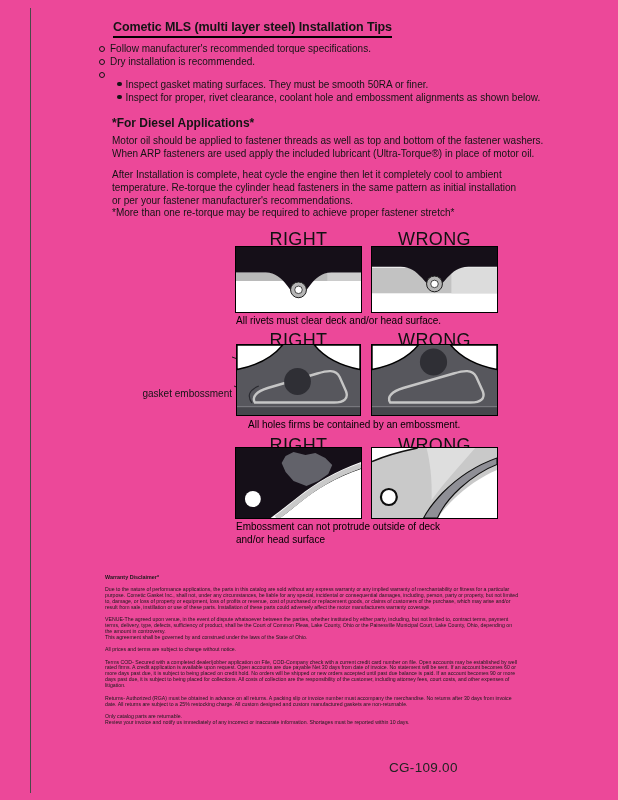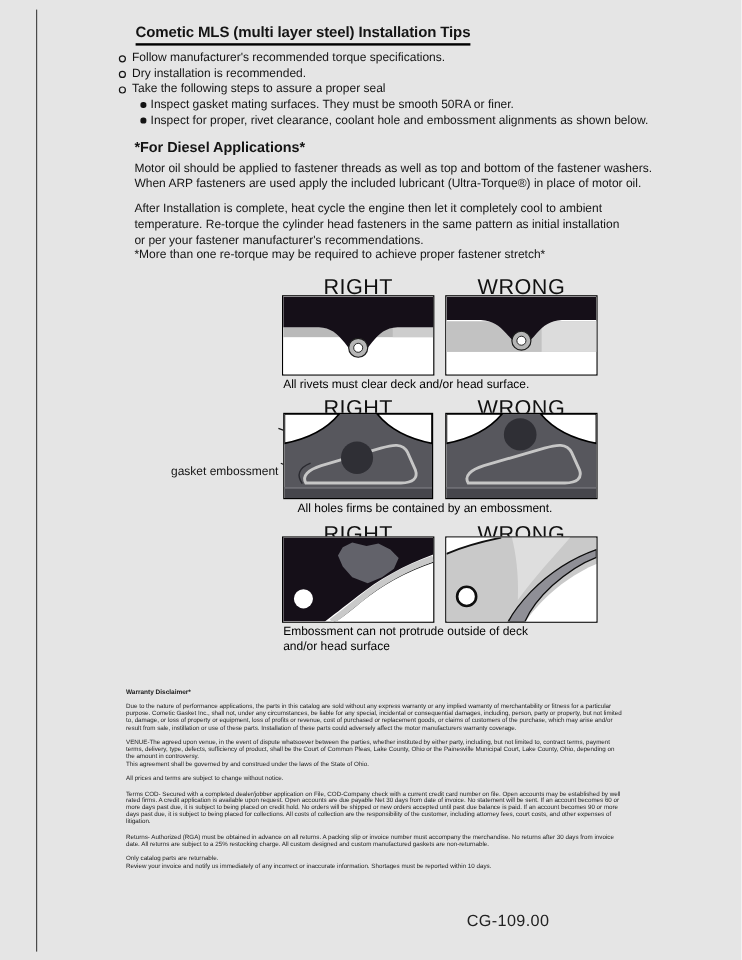--- a/index.html
+++ b/index.html
@@ -1,17 +1,17 @@
 <!DOCTYPE html>
 <html><head>
 <meta charset="utf-8">
 <style>
   html,body { margin:0; padding:0; background:#fff; }
   .page {
-    position:relative; width:618px; height:800px; background:#e5e5e5;
+    position:relative; width:618px; height:800px; background:#ec4899;
     font-family:"Liberation Sans", sans-serif; color:#141414; overflow:hidden;
   }
   .vline { position:absolute; left:30px; top:8px; width:1px; height:785px; background:#4a4a4a; }
   .pre { white-space:pre-line; }
 
   .title {
     position:absolute; left:113px; top:20px;
     font-size:12.5px; font-weight:bold; letter-spacing:-0.1px;
     border-bottom:2px solid #000; padding-bottom:2px;
   }
@@ -53,21 +53,20 @@
     <div class="b-row">
       <span class="b-mark"></span>
       <span>Follow manufacturer's recommended torque specifications.</span>
     </div>
     <div class="b-row">
       <span class="b-mark"></span>
       <span>Dry installation is recommended.</span>
     </div>
     <div class="b-row">
       <span class="b-mark"></span>
-      <span>Take the following steps to assure a proper seal</span>
     </div>
     <div class="s-row">
       <span class="s-mark"></span>
       <span>Inspect gasket mating surfaces.  They must be smooth 50RA or finer.</span>
     </div>
     <div class="s-row">
       <span class="s-mark"></span>
       <span>Inspect for proper, rivet clearance, coolant hole and embossment alignments as shown below.</span>
     </div>
   </div>

